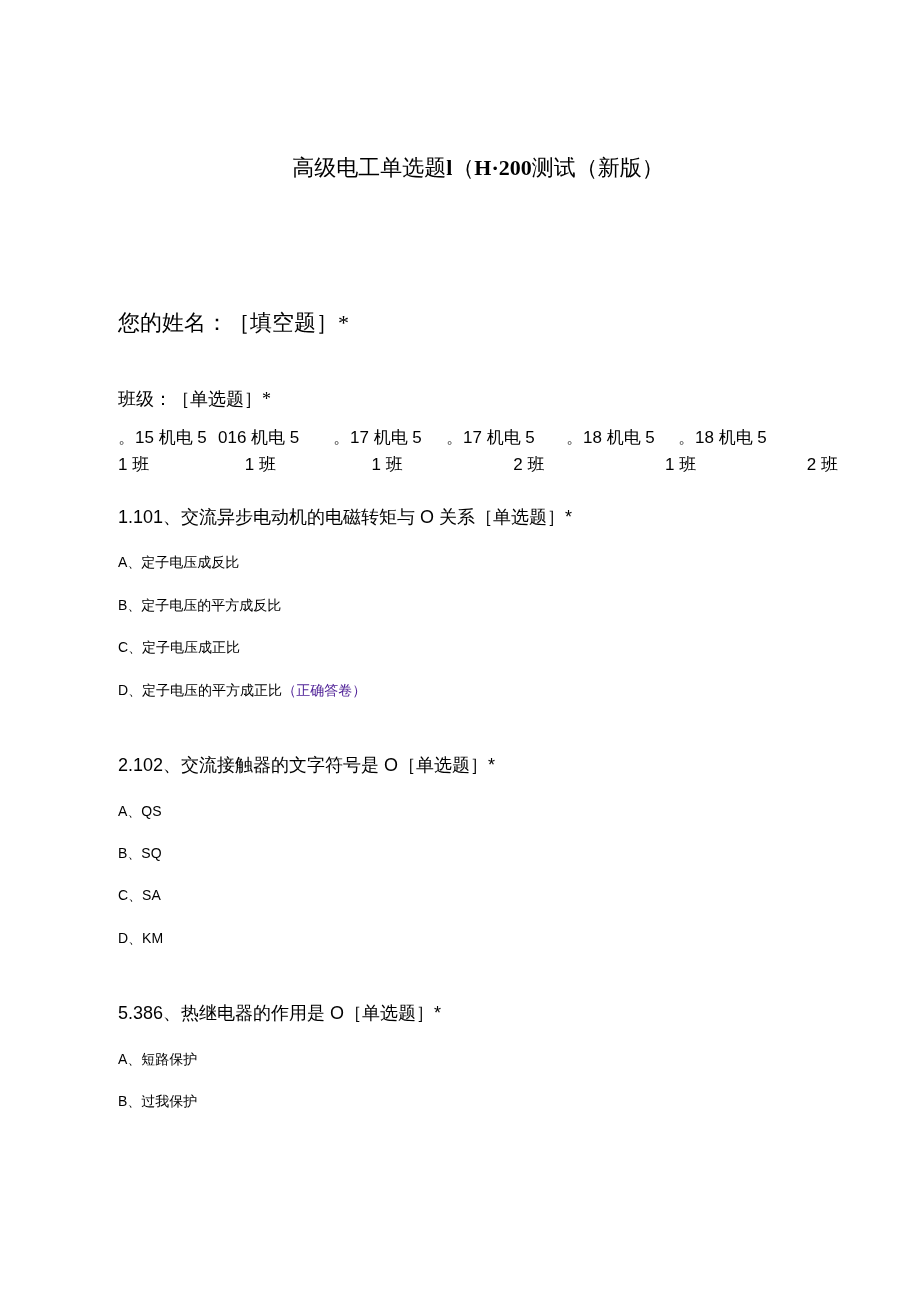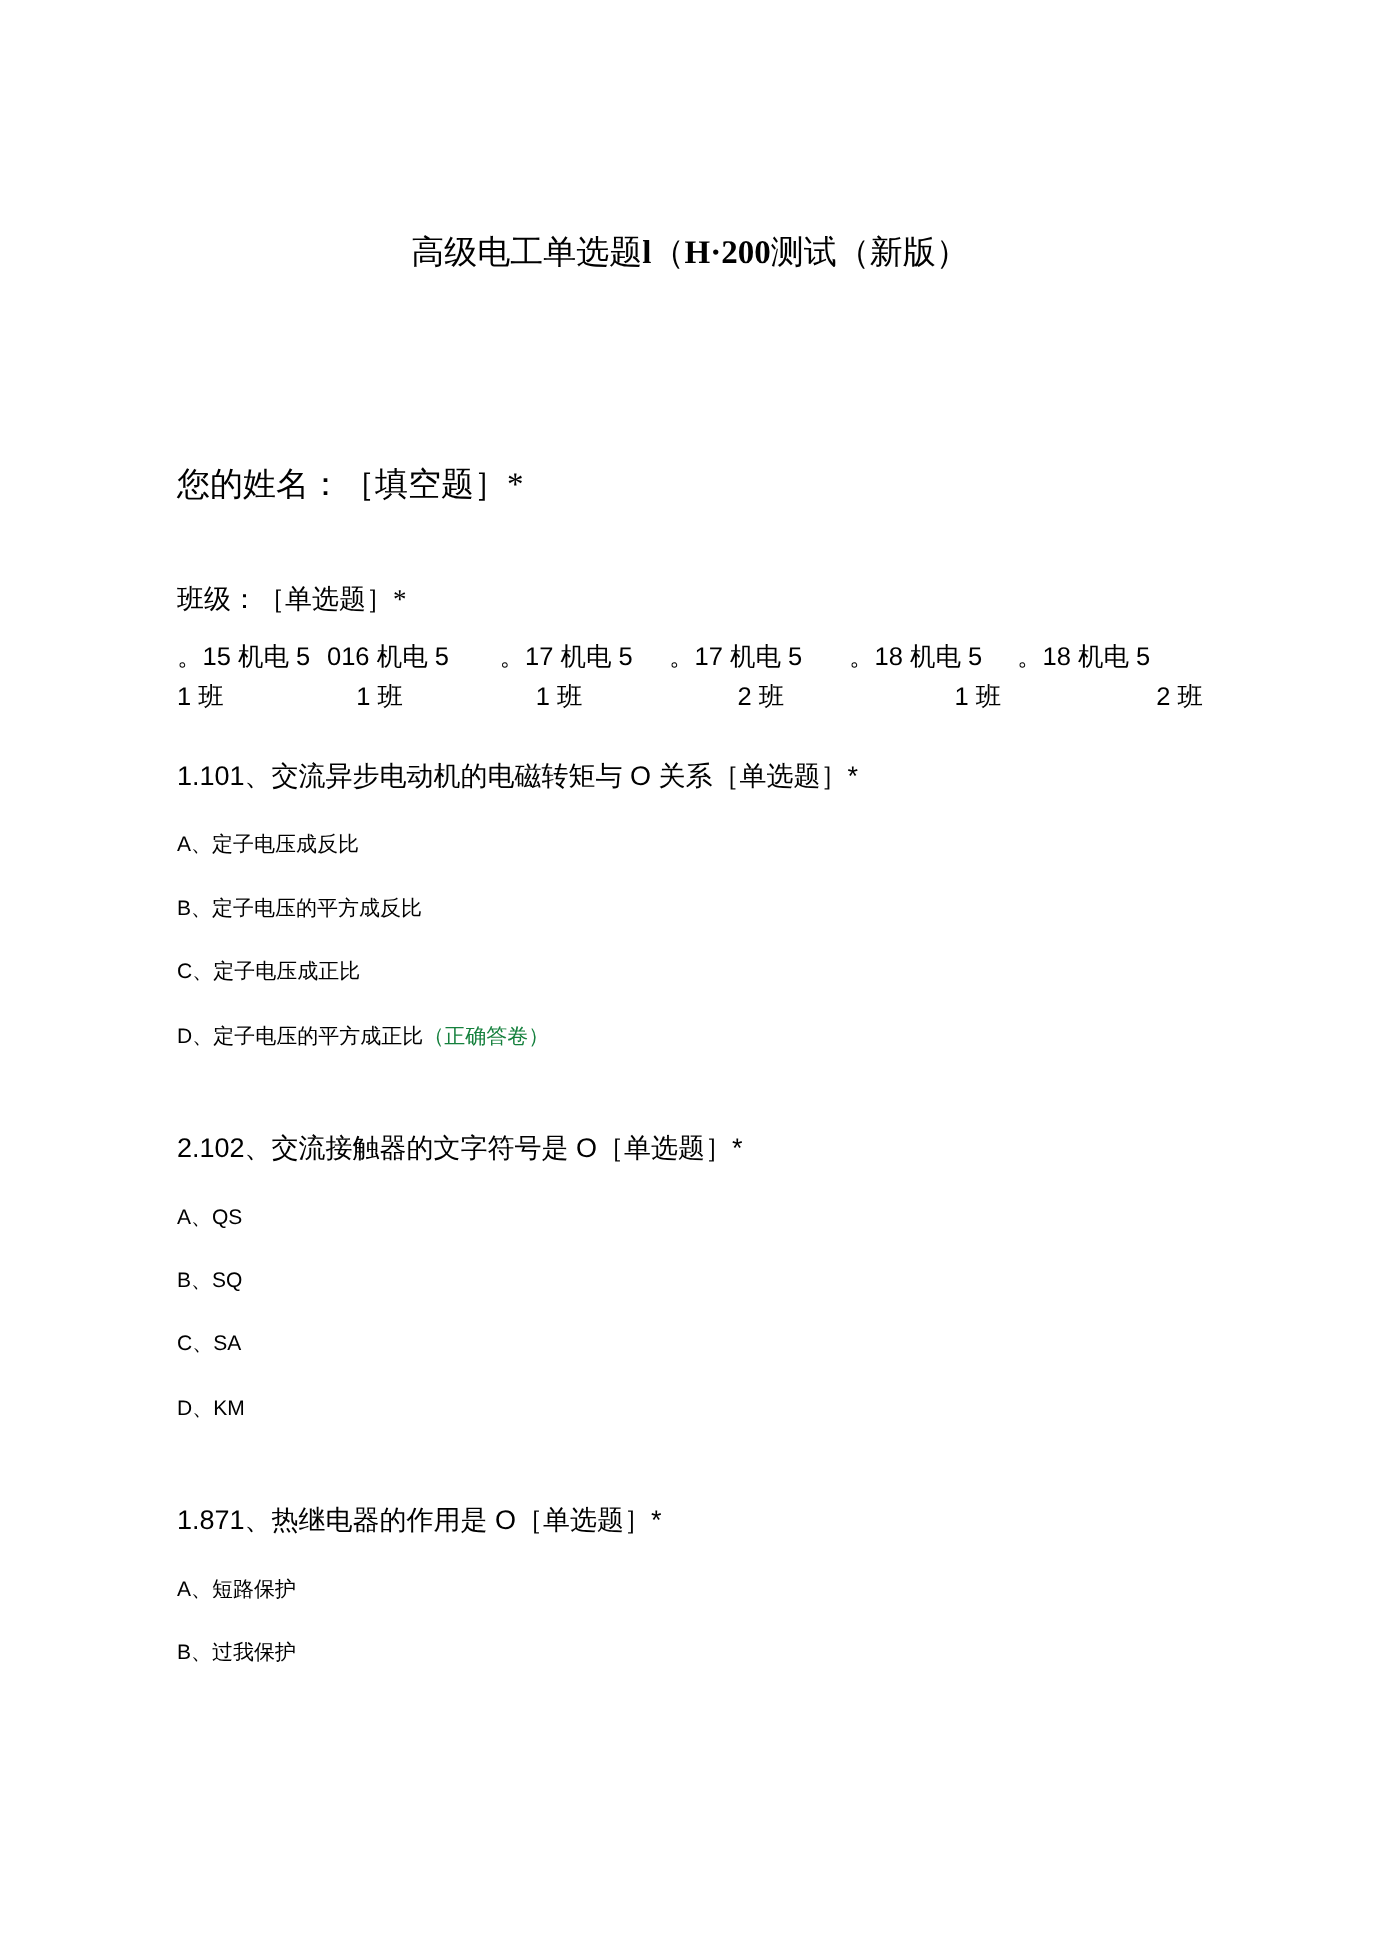--- a/index.html
+++ b/index.html
@@ -11,21 +11,21 @@
       font-family: "SimSun", "宋体", serif;
       background: #ffffff;
       width: 920px;
       height: 1301px;
       position: relative;
       font-size: 18px;
       color: #000;
       line-height: 1.6;
     }
     .content {
-      padding: 150px 118px 0 118px;
+      padding: 150px 82px 0 118px;
     }
     .title {
       text-align: center;
       font-size: 22px;
       margin-bottom: 120px;
       font-family: "SimSun", "宋体", serif;
     }
     .title .bold {
       font-weight: bold;
     }
@@ -61,21 +61,21 @@
       margin-bottom: 20px;
       font-size: 18px;
       font-family: Arial, "SimSun", sans-serif;
     }
     .option {
       margin-bottom: 20px;
       font-size: 14px;
       font-family: Arial, "SimSun", sans-serif;
     }
     .correct {
-      color: #15803d;
+      color: #4c1d95;
     }
   </style>
 </head>
 <body>
 
 <div class="content">
   <div class="title">
     <span>高级电工单选题</span><span class="bold">l</span><span>（</span><span class="bold">H·200</span><span>测试（新版）</span>
   </div>
 
@@ -114,17 +114,17 @@
 
   <div class="question">
     <div class="question-title">2.102、交流接触器的文字符号是 O［单选题］*</div>
     <div class="option">A、QS</div>
     <div class="option">B、SQ</div>
     <div class="option">C、SA</div>
     <div class="option">D、KM</div>
   </div>
 
   <div class="question">
-    <div class="question-title">1.871、热继电器的作用是 O［单选题］*</div>
+    <div class="question-title">5.386、热继电器的作用是 O［单选题］*</div>
     <div class="option">A、短路保护</div>
     <div class="option">B、过我保护</div>
   </div>
 </div>
 
 </body></html>

